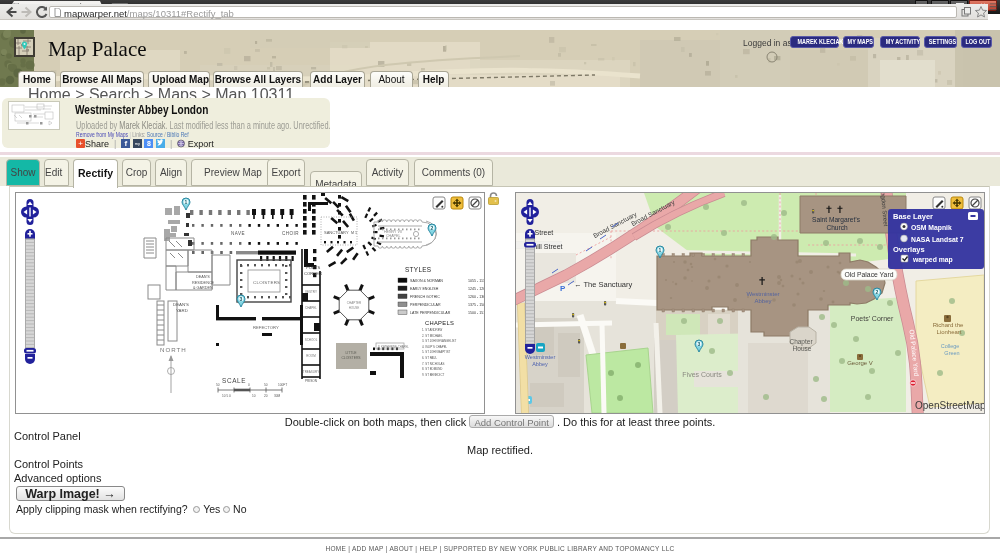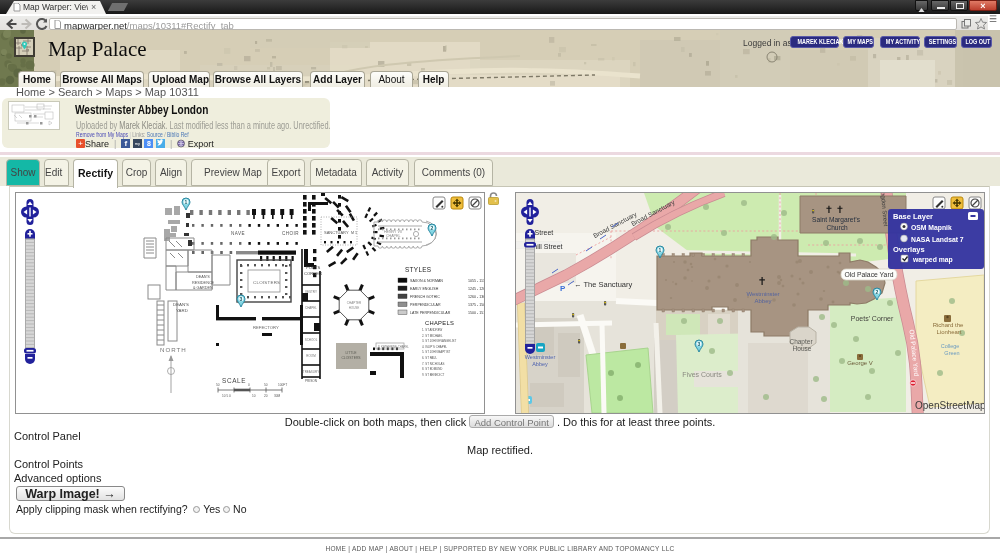--- a/index.html
+++ b/index.html
@@ -17,21 +17,21 @@
         <path d="M5.5 2 l3 4 h-6 z" fill="#ddd"></path>
       </svg></div>
     <div class="abs" style="left:931px;top:0;width:18px;height:11px;background:linear-gradient(#686868,#383838);border:1px solid #111;border-radius:0 0 2px 2px">
       <div class="abs" style="left:5px;top:6px;width:8px;height:2px;background:#eee"></div>
     </div>
     <div class="abs" style="left:950px;top:0;width:18px;height:11px;background:linear-gradient(#686868,#383838);border:1px solid #111;border-radius:0 0 2px 2px">
       <div class="abs" style="left:5px;top:2px;width:8px;height:6px;border:1px solid #eee"></div>
     </div>
     <div class="abs" style="left:969px;top:0;width:28px;height:11px;background:linear-gradient(#e07b66,#bc3f2e);border:1px solid #7a1d12;border-radius:0 0 2px 2px;color:#fff;font-size:9px;font-weight:bold;text-align:center;line-height:10px">×</div>
   </div>
-<div class="abs" style="left:0;top:16px;width:988px;height:16px;background:linear-gradient(#ececea,#e2e0dd);border-bottom:1px solid #c9c6c0">
+<div class="abs" style="left:0;top:4px;width:988px;height:16px;background:linear-gradient(#ececea,#e2e0dd);border-bottom:1px solid #c9c6c0">
     <svg class="abs" style="left:4px;top:2px" width="14" height="12">
       <path d="M8.5 1.5 L3.5 6 L8.5 10.5 M3.5 6 H12.5" stroke="#4a4a4a" stroke-width="2" fill="none"></path>
     </svg>
     <svg class="abs" style="left:20px;top:2px" width="14" height="12">
       <path d="M5.5 1.5 L10.5 6 L5.5 10.5 M1.5 6 H10.5" stroke="#bdbbb7" stroke-width="2" fill="none"></path>
     </svg>
     <svg class="abs" style="left:35px;top:2px" width="13" height="12">
       <path d="M11 3 A5 5 0 1 0 11.5 8" stroke="#555" stroke-width="2" fill="none"></path>
       <path d="M12 0.5 v4 h-4 z" fill="#555"></path>
     </svg>
@@ -181,21 +181,21 @@
 <div class="abs" style="left:924px;top:36px;width:33px;height:11.5px;background:#2b2b80;border:1px solid #5a5aa8;border-radius:3px;color:#fff;font-size:7px;font-weight:bold;white-space:nowrap;text-align:center;line-height:10px"><span style="display:inline-block;transform:scaleX(0.78)">SETTINGS</span></div>
 <div class="abs" style="left:961px;top:36px;width:31px;height:11.5px;background:#2b2b80;border:1px solid #5a5aa8;border-radius:3px;color:#fff;font-size:7px;font-weight:bold;white-space:nowrap;text-align:center;line-height:10px"><span style="display:inline-block;transform:scaleX(0.78)">LOG OUT</span></div>
 <div class="abs" style="left:18px;top:71px;width:38px;height:16px;background:linear-gradient(#fdfdfa,#efede2);border:1px solid #a9a695;border-bottom:none;border-radius:4px 4px 0 0;font-size:10px;font-weight:bold;white-space:nowrap;color:#111;text-align:center;line-height:15px">Home</div>
 <div class="abs" style="left:60px;top:71px;width:84px;height:16px;background:linear-gradient(#fdfdfa,#efede2);border:1px solid #a9a695;border-bottom:none;border-radius:4px 4px 0 0;font-size:10px;font-weight:bold;white-space:nowrap;color:#111;text-align:center;line-height:15px">Browse All Maps</div>
 <div class="abs" style="left:148px;top:71px;width:62px;height:16px;background:linear-gradient(#fdfdfa,#efede2);border:1px solid #a9a695;border-bottom:none;border-radius:4px 4px 0 0;font-size:10px;font-weight:bold;white-space:nowrap;color:#111;text-align:right;line-height:15px">Upload Map</div>
 <div class="abs" style="left:213px;top:71px;width:90px;height:16px;background:linear-gradient(#fdfdfa,#efede2);border:1px solid #a9a695;border-bottom:none;border-radius:4px 4px 0 0;font-size:10px;font-weight:bold;white-space:nowrap;color:#111;text-align:center;line-height:15px">Browse All Layers</div>
 <div class="abs" style="left:310px;top:71px;width:55px;height:16px;background:linear-gradient(#fdfdfa,#efede2);border:1px solid #a9a695;border-bottom:none;border-radius:4px 4px 0 0;font-size:10px;font-weight:bold;white-space:nowrap;color:#111;text-align:center;line-height:15px">Add Layer</div>
 <div class="abs" style="left:370px;top:71px;width:43px;height:16px;background:linear-gradient(#fdfdfa,#efede2);border:1px solid #a9a695;border-bottom:none;border-radius:4px 4px 0 0;font-size:10px;font-weight:normal;white-space:nowrap;color:#111;text-align:center;line-height:15px">About</div>
 <div class="abs" style="left:418px;top:71px;width:31px;height:16px;background:linear-gradient(#fdfdfa,#efede2);border:1px solid #a9a695;border-bottom:none;border-radius:4px 4px 0 0;font-size:10px;font-weight:bold;white-space:nowrap;color:#111;text-align:center;line-height:15px">Help</div>
 <div class="abs" style="left:0;top:87px;width:1000px;height:11px;background:#fff"></div>
-<div class="abs" style="left:16px;top:86px;font-size:11px;color:#555">Home &gt; Search &gt; Maps &gt; Map 10311</div>
+<div class="abs" style="left:28px;top:86px;font-size:16px;color:#555">Home &gt; Search &gt; Maps &gt; Map 10311</div>
 <div class="abs" style="left:2px;top:98px;width:328px;height:50px;background:#efeedd;border-radius:6px"></div>
 <div class="abs" style="left:8px;top:101px;width:52px;height:29px;background:#fff;border:1px solid #c9c9b9"><svg width="50" height="27">
       <g stroke="#b0b0b0" stroke-width="0.5" fill="none">
         <rect x="3" y="3" width="12" height="7"></rect>
         <rect x="6" y="11" width="16" height="8"></rect>
         <path d="M16 5 h18 M16 8 h16 M8 21 h22 M34 4 h9 M34 7 h8 M24 12 h12 M24 15 h10"></path>
         <rect x="28" y="2" width="7" height="5"></rect>
         <rect x="36" y="10" width="8" height="7"></rect>
         <path d="M40 19 l3 2 l-3 2 z M5 13 l3 3 M10 13 l3 3"></path>
       </g>
@@ -217,21 +217,21 @@
     </svg> Export</div>
 <div class="abs" style="left:0;top:152px;width:1000px;height:3px;background:#ecd9e0"></div>
 <div class="abs" style="left:0;top:157px;width:1000px;height:29px;background:#eae9da"></div>
 <div class="abs" style="left:6px;top:159px;width:34px;height:27px;background:#14b8a6;border:1px solid #b5b4a4;border-radius:4px 4px 0 0;font-size:10px;white-space:nowrap;color:#444;text-align:center;line-height:25px">Show</div>
 <div class="abs" style="left:44px;top:159px;width:25px;height:27px;background:#f4f3e6;border:1px solid #b5b4a4;border-radius:4px 4px 0 0;font-size:10px;white-space:nowrap;color:#444;line-height:25px">Edit</div>
 <div class="abs" style="left:73px;top:159px;width:45px;height:29px;background:#fff;border:1px solid #b5b4a4;border-bottom:none;border-radius:4px 4px 0 0;font-size:10.5px;font-weight:bold;white-space:nowrap;color:#111;text-align:center;line-height:26px;z-index:5">Rectify</div>
 <div class="abs" style="left:122px;top:159px;width:29px;height:27px;background:#f4f3e6;border:1px solid #b5b4a4;border-radius:4px 4px 0 0;font-size:10px;white-space:nowrap;color:#444;text-align:center;line-height:25px">Crop</div>
 <div class="abs" style="left:155px;top:159px;width:32px;height:27px;background:#f4f3e6;border:1px solid #b5b4a4;border-radius:4px 4px 0 0;font-size:10px;white-space:nowrap;color:#444;text-align:center;line-height:25px">Align</div>
 <div class="abs" style="left:191px;top:159px;width:84px;height:27px;background:#f4f3e6;border:1px solid #b5b4a4;border-radius:4px 4px 0 0;font-size:10px;white-space:nowrap;color:#444;text-align:center;line-height:25px">Preview Map</div>
 <div class="abs" style="left:267px;top:159px;width:38px;height:27px;background:#f4f3e6;border:1px solid #b5b4a4;border-radius:4px 4px 0 0;font-size:10px;white-space:nowrap;color:#444;text-align:center;line-height:25px">Export</div>
-<div class="abs" style="left:310px;top:159px;width:52px;height:27px;background:#f4f3e6;border:1px solid #b5b4a4;border-radius:4px 4px 0 0;font-size:10px;white-space:nowrap;color:#444;text-align:center;line-height:25px">Metadata</div>
+<div class="abs" style="left:310px;top:171px;width:52px;height:27px;background:#f4f3e6;border:1px solid #b5b4a4;border-radius:4px 4px 0 0;font-size:10px;white-space:nowrap;color:#444;text-align:center;line-height:25px">Metadata</div>
 <div class="abs" style="left:366px;top:159px;width:43px;height:27px;background:#f4f3e6;border:1px solid #b5b4a4;border-radius:4px 4px 0 0;font-size:10px;white-space:nowrap;color:#444;text-align:center;line-height:25px">Activity</div>
 <div class="abs" style="left:414px;top:159px;width:79px;height:27px;background:#f4f3e6;border:1px solid #b5b4a4;border-radius:4px 4px 0 0;font-size:10px;white-space:nowrap;color:#444;text-align:center;line-height:25px">Comments (0)</div>
 <div class="abs" style="left:9px;top:186px;width:981px;height:348px;background:#fff;border:1px solid #d8d8cf;border-top:1px solid #c6c5b5;border-radius:0 0 6px 6px;z-index:1"></div>
 <div class="abs" style="left:15px;top:192px;width:470px;height:222px;border:1px solid #919191;background:#fff;z-index:2"><svg width="468" height="220">
       <rect width="468" height="220" fill="#fff"></rect>
       <g fill="#a8a8a8">
         <rect x="149" y="15" width="7" height="7"></rect>
         <rect x="158" y="13" width="6" height="9"></rect>
         <rect x="152" y="27" width="12" height="4"></rect>
         <rect x="155" y="33" width="6" height="6"></rect>

